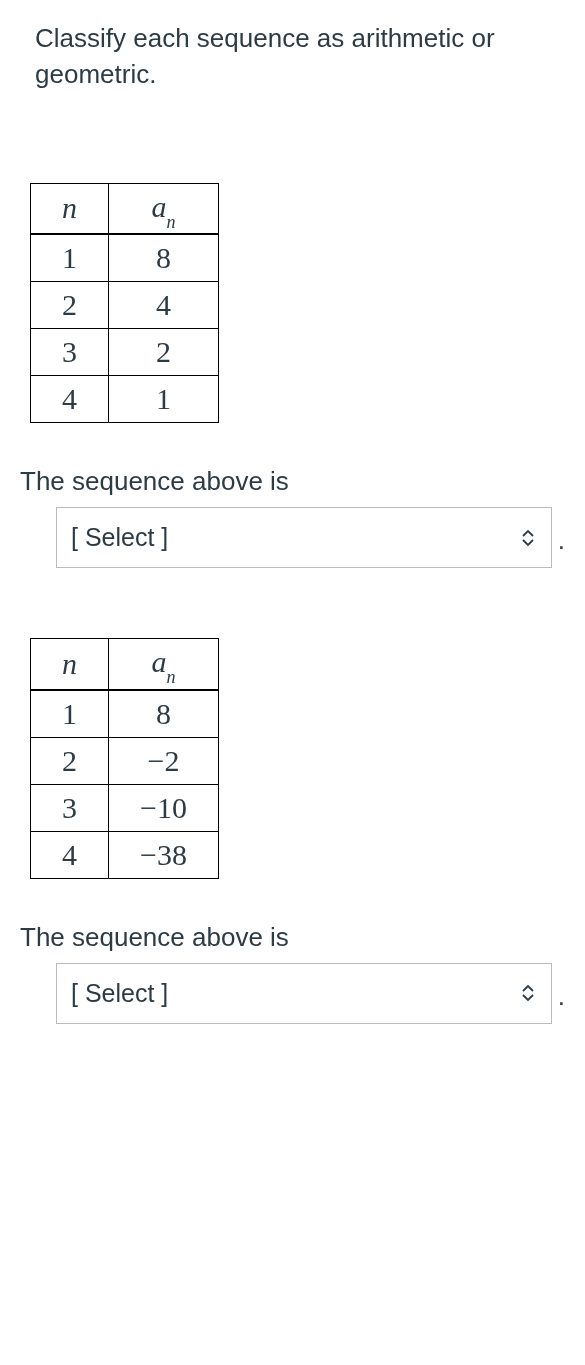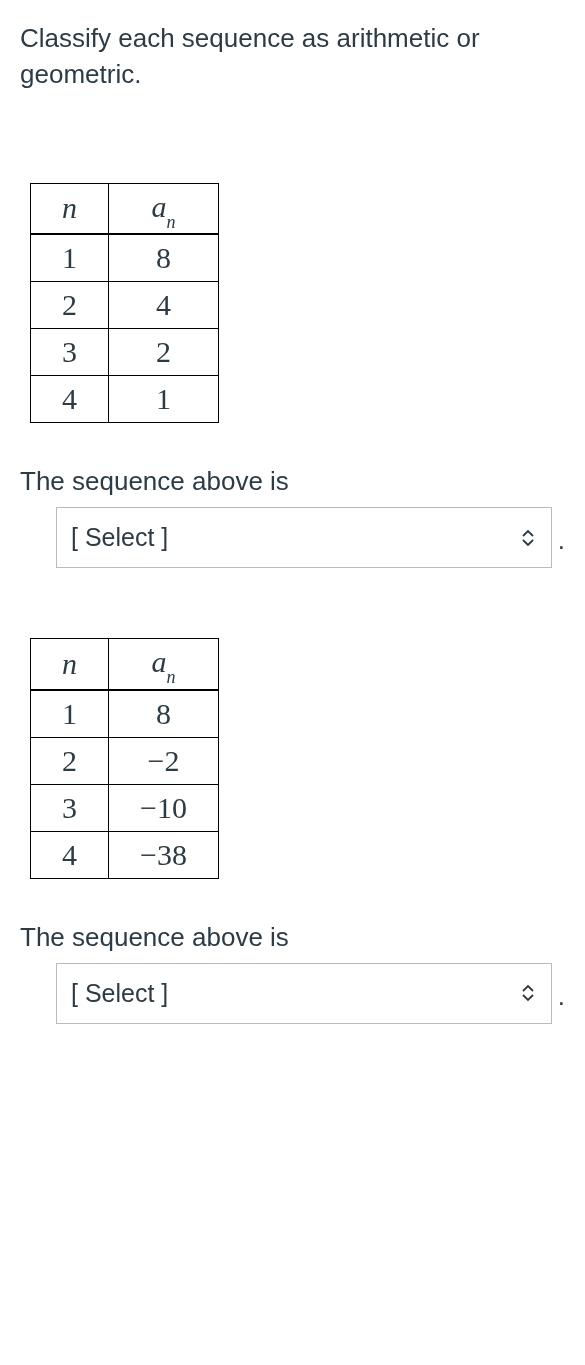--- a/index.html
+++ b/index.html
@@ -10,20 +10,21 @@
     body {
       font-family: -apple-system, BlinkMacSystemFont, "Segoe UI", Helvetica, Arial, sans-serif;
       color: #2d3b45;
       padding: 20px;
       width: 585px;
       font-size: 26px;
       line-height: 1.4;
     }
     .instruction {
       margin-bottom: 90px;
+      margin-left: 15px;
     }
     .sequence-table {
       border-collapse: collapse;
       margin-left: 10px;
       margin-bottom: 40px;
     }
     .sequence-table td, .sequence-table th {
       border: 1px solid #000;
       padding: 2px 0;
       text-align: center;

